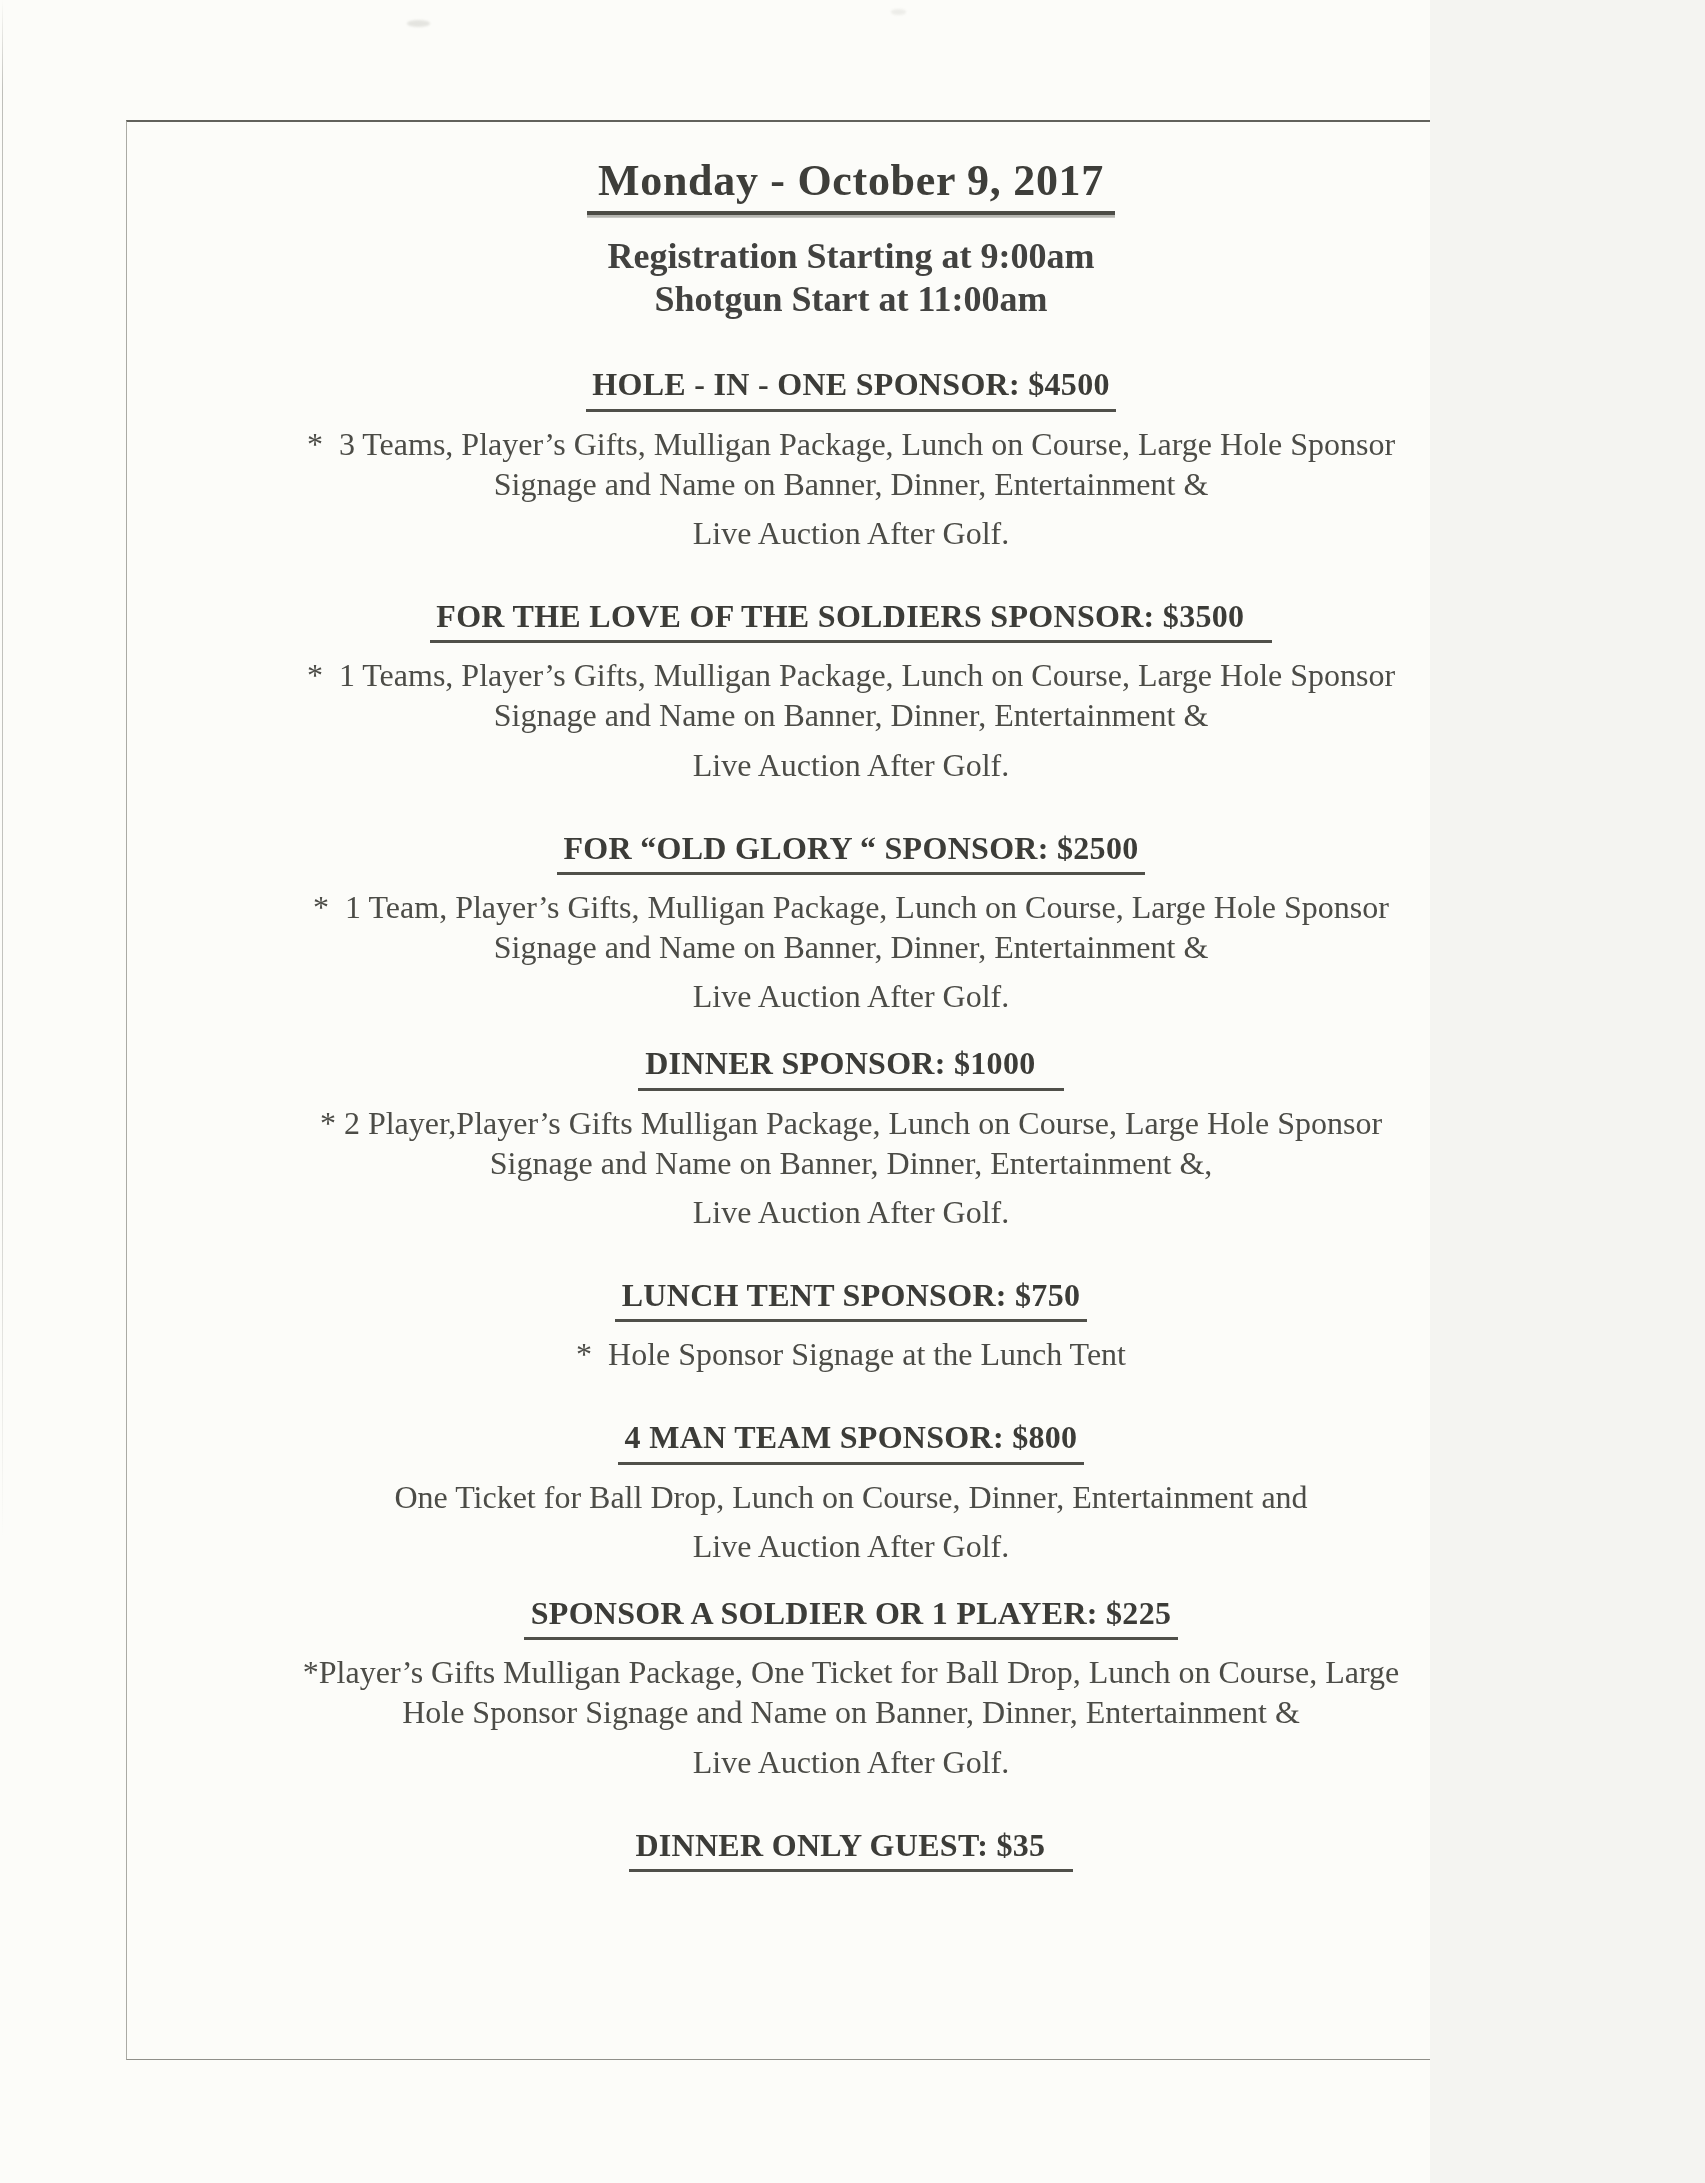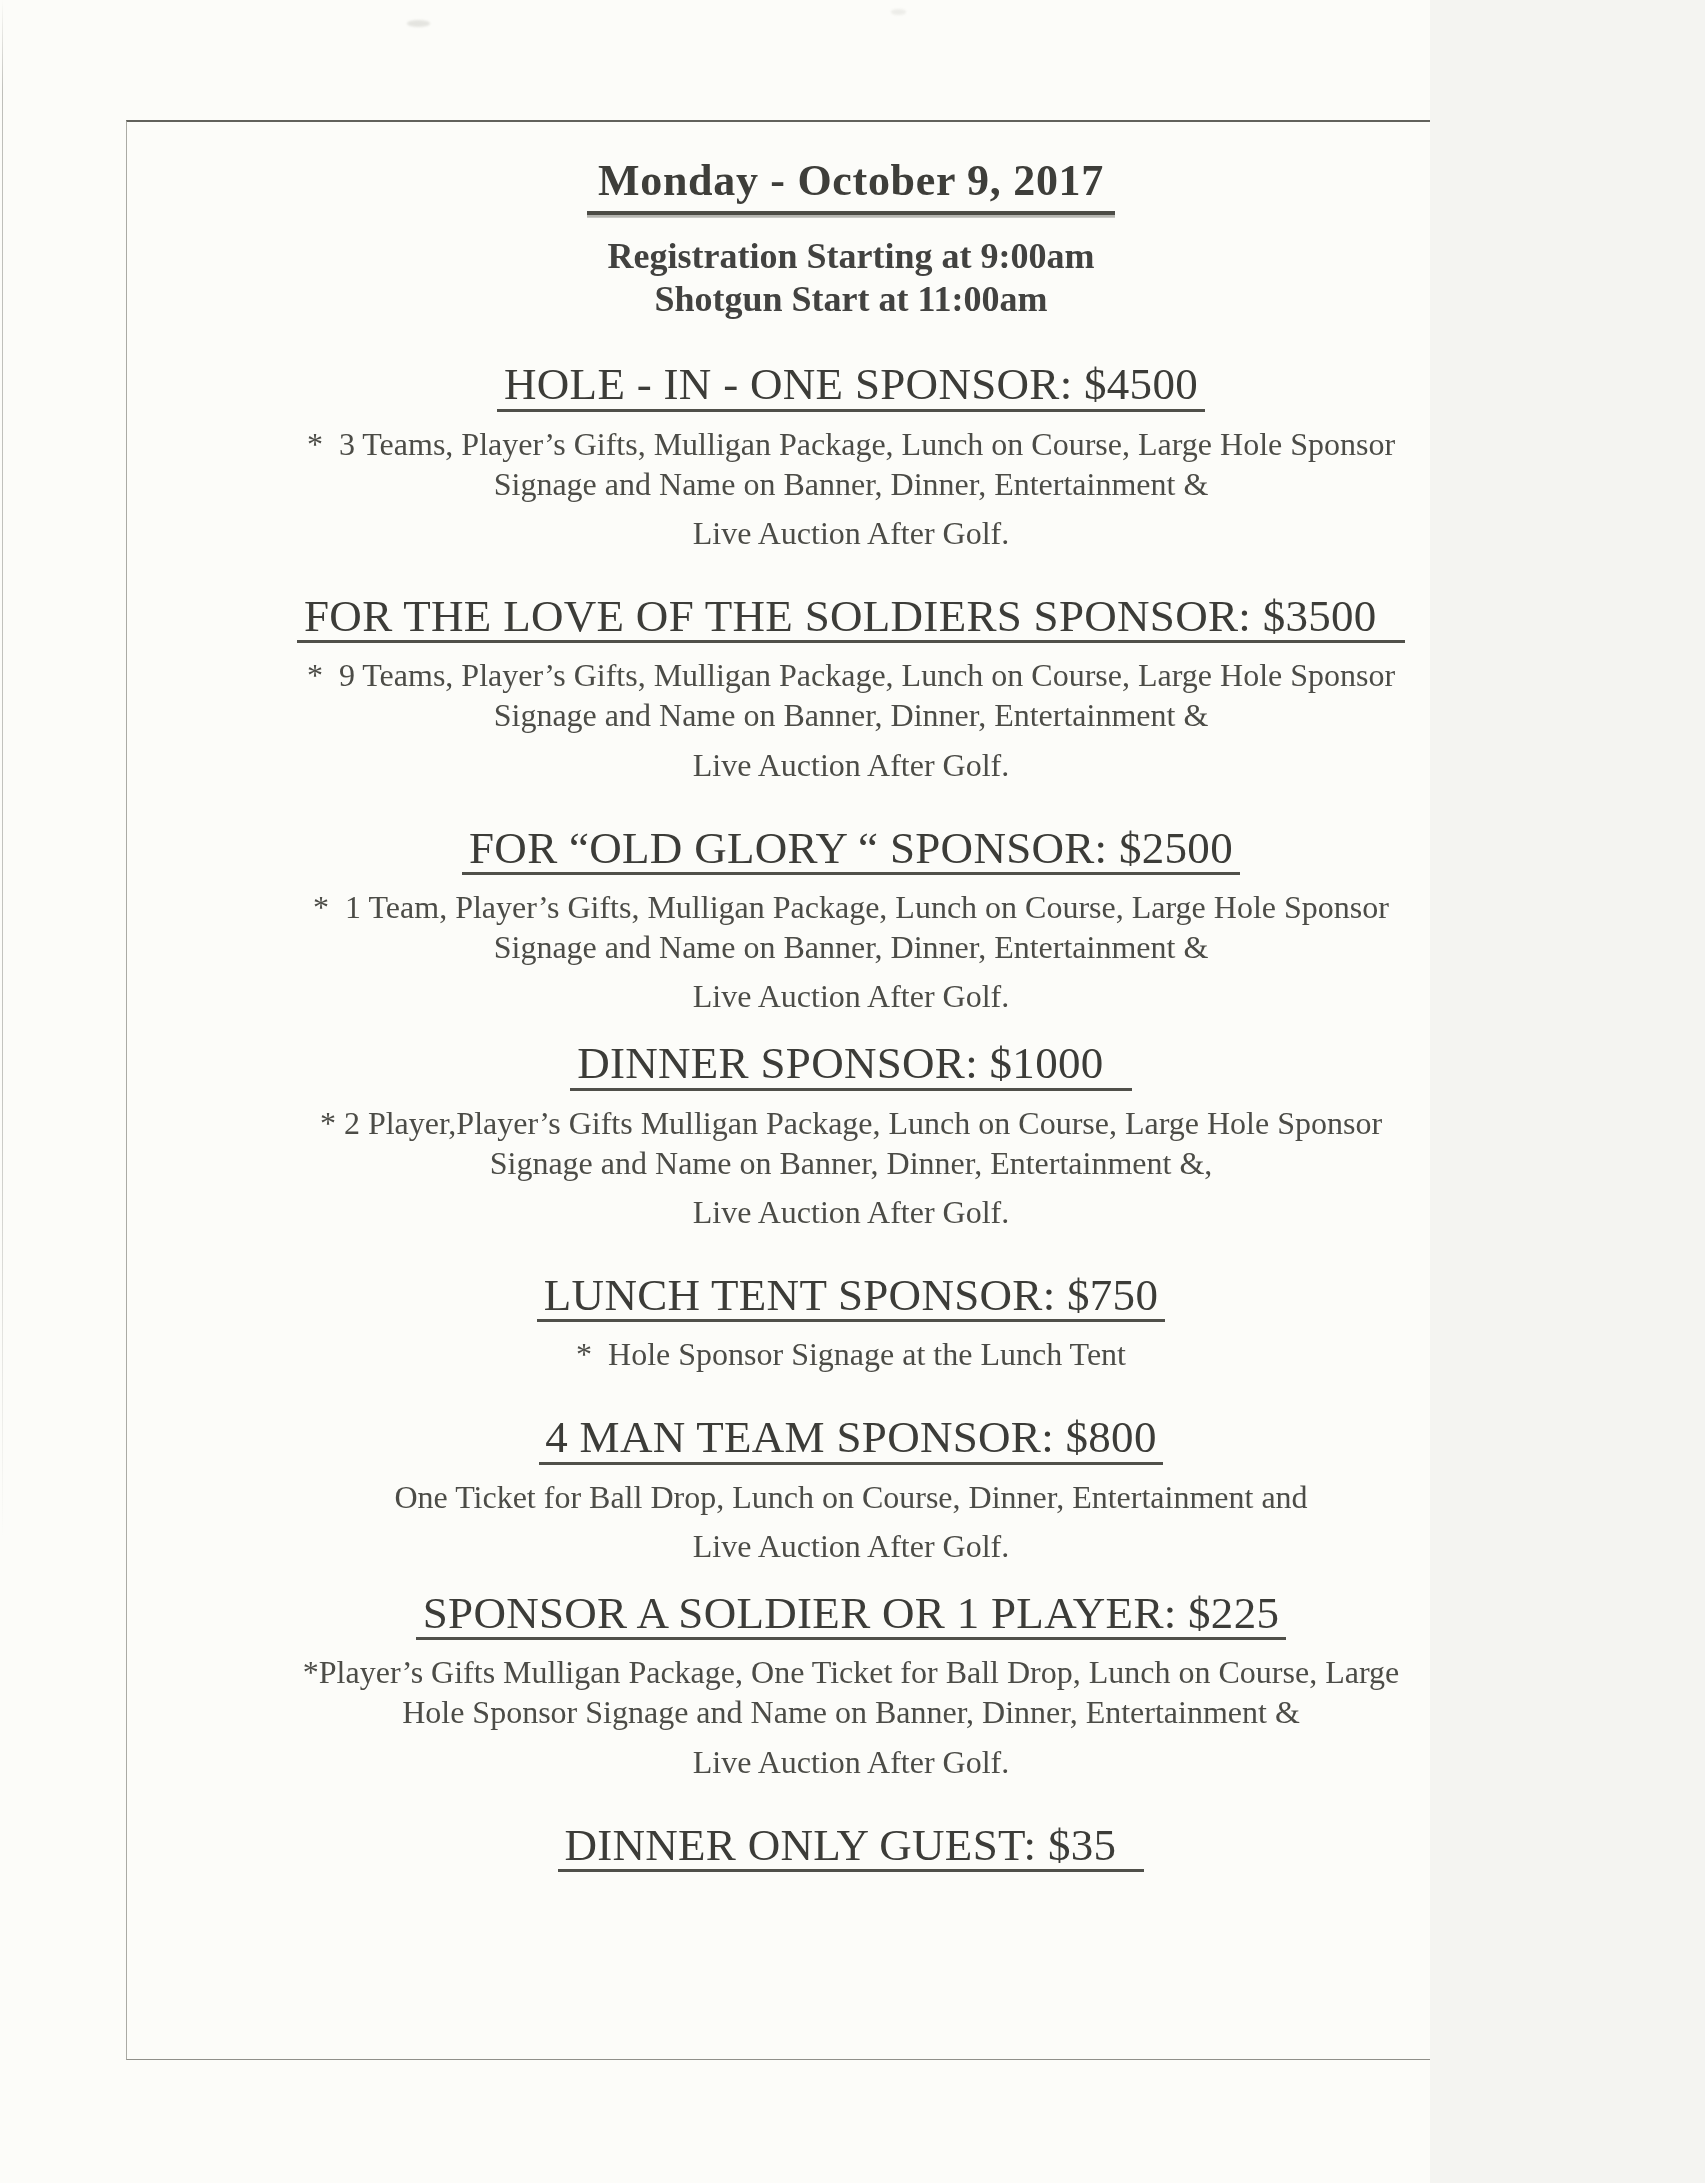--- a/index.html
+++ b/index.html
@@ -59,22 +59,22 @@
     color: #424240;
   }
 
   .section { margin-top: 43px; }
   .section:nth-of-type(4),
   .section:nth-of-type(7),
   .section:nth-of-type(9) { margin-top: 27px; }
 
   .heading {
     display: inline-block;
-    font-size: 45px;
-    font-weight: normal;
+    font-size: 32px;
+    font-weight: bold;
     letter-spacing: 0.3px;
     line-height: 41px;
     color: #3c3c38;
     padding: 0 6.7px 3.3px 6.7px;
     border-bottom: 3.3px solid #50504a;
   }
   
   .section:nth-of-type(2) .heading,
   .section:nth-of-type(4) .heading,
   .section:nth-of-type(8) .heading { padding-right: 28px; }
@@ -115,21 +115,21 @@
     <div class="body">
             <div class="body-line">*  3 Teams, Player’s Gifts, Mulligan Package, Lunch on Course, Large Hole Sponsor</div>
             <div class="body-line">Signage and Name on Banner, Dinner, Entertainment &amp;</div>
             <div class="body-line closing">Live Auction After Golf.</div>
           </div>
   </section>
 
   <section class="section">
     <h2 class="heading">FOR THE LOVE OF THE SOLDIERS SPONSOR: $3500</h2>
     <div class="body">
-            <div class="body-line">*  9 Teams, Player’s Gifts, Mulligan Package, Lunch on Course, Large Hole Sponsor</div>
+            <div class="body-line">*  1 Teams, Player’s Gifts, Mulligan Package, Lunch on Course, Large Hole Sponsor</div>
             <div class="body-line">Signage and Name on Banner, Dinner, Entertainment &amp;</div>
             <div class="body-line closing">Live Auction After Golf.</div>
           </div>
   </section>
 
   <section class="section">
     <h2 class="heading">FOR “OLD GLORY “ SPONSOR: $2500</h2>
     <div class="body">
             <div class="body-line">*  1 Team, Player’s Gifts, Mulligan Package, Lunch on Course, Large Hole Sponsor</div>
             <div class="body-line">Signage and Name on Banner, Dinner, Entertainment &amp;</div>

